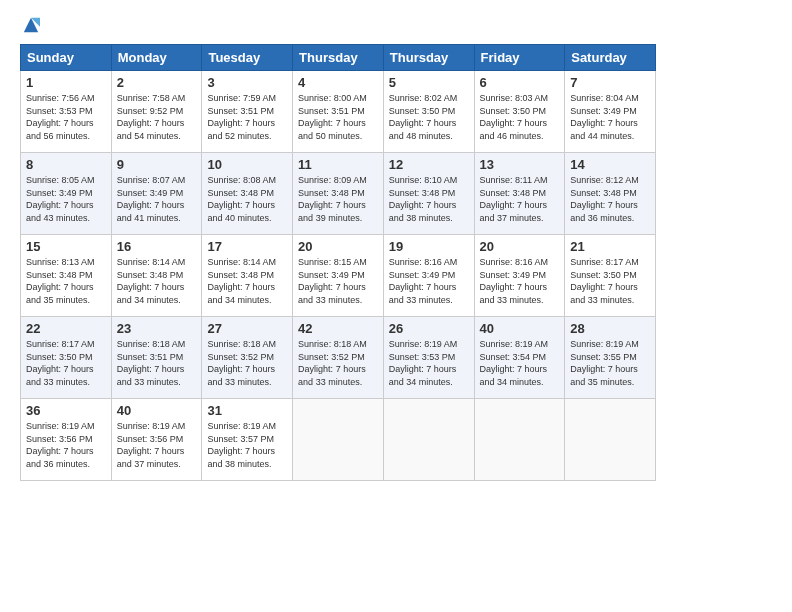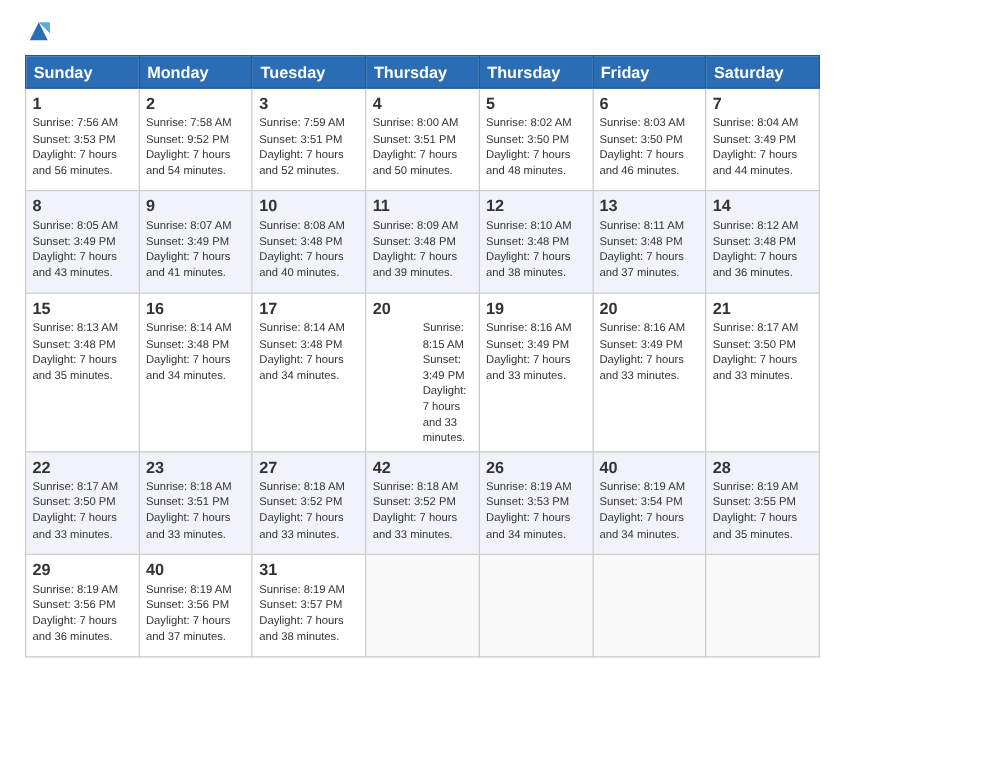--- a/index.html
+++ b/index.html
@@ -237,21 +237,21 @@
 Daylight: 7 hours and 34 minutes.</div>
           </td>
           <td>
             <span class="day-number">17</span>
             <div class="cell-text" style="white-space: pre-line;">Sunrise: 8:14 AM
 Sunset: 3:48 PM
 Daylight: 7 hours and 34 minutes.</div>
           </td>
           <td>
             <span class="day-number">20</span>
-            <div class="cell-text" style="white-space: pre-line; margin-left: 40px;">Sunrise: 8:15 AM
+            <div class="cell-text" style="white-space: pre-line;">Sunrise: 8:15 AM
 Sunset: 3:49 PM
 Daylight: 7 hours and 33 minutes.</div>
           </td>
           <td>
             <span class="day-number">19</span>
             <div class="cell-text" style="white-space: pre-line;">Sunrise: 8:16 AM
 Sunset: 3:49 PM
 Daylight: 7 hours and 33 minutes.</div>
           </td>
           <td>
@@ -306,21 +306,21 @@
           </td>
           <td>
             <span class="day-number">28</span>
             <div class="cell-text" style="white-space: pre-line;">Sunrise: 8:19 AM
 Sunset: 3:55 PM
 Daylight: 7 hours and 35 minutes.</div>
           </td>
         </tr>
         <tr>
           <td>
-            <span class="day-number">29</span>
+            <span class="day-number">36</span>
             <div class="cell-text" style="white-space: pre-line;">Sunrise: 8:19 AM
 Sunset: 3:56 PM
 Daylight: 7 hours and 36 minutes.</div>
           </td>
           <td>
             <span class="day-number">40</span>
             <div class="cell-text" style="white-space: pre-line;">Sunrise: 8:19 AM
 Sunset: 3:56 PM
 Daylight: 7 hours and 37 minutes.</div>
           </td>

